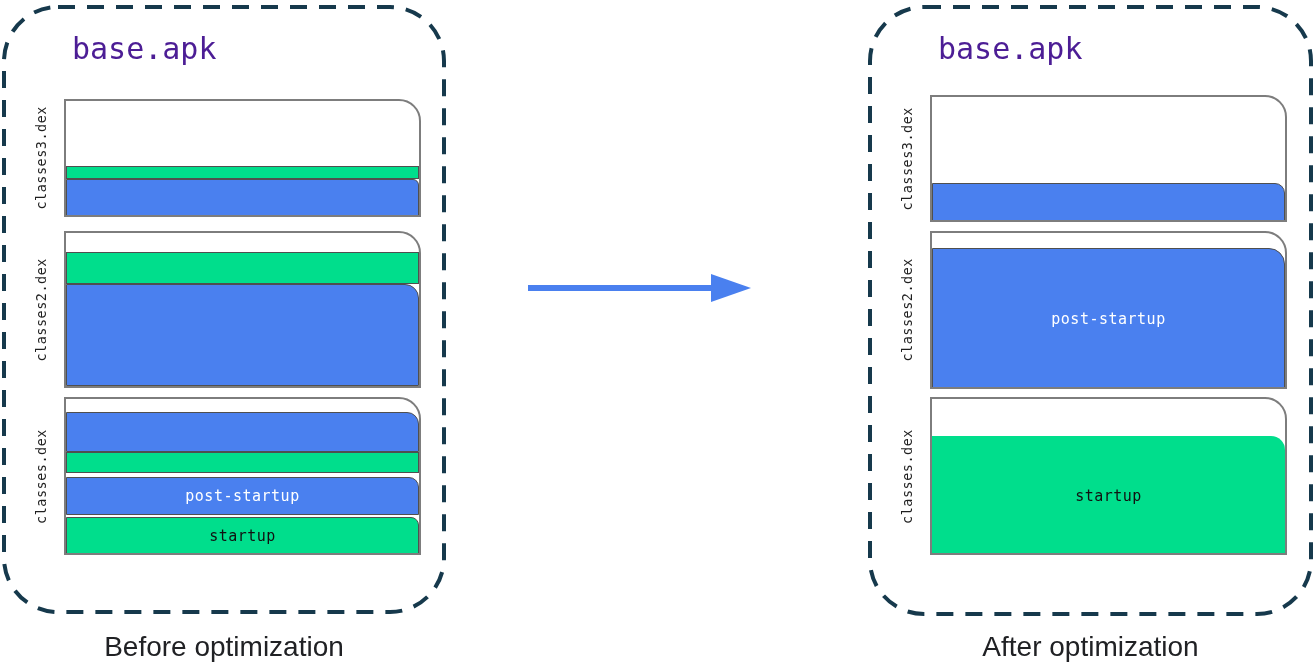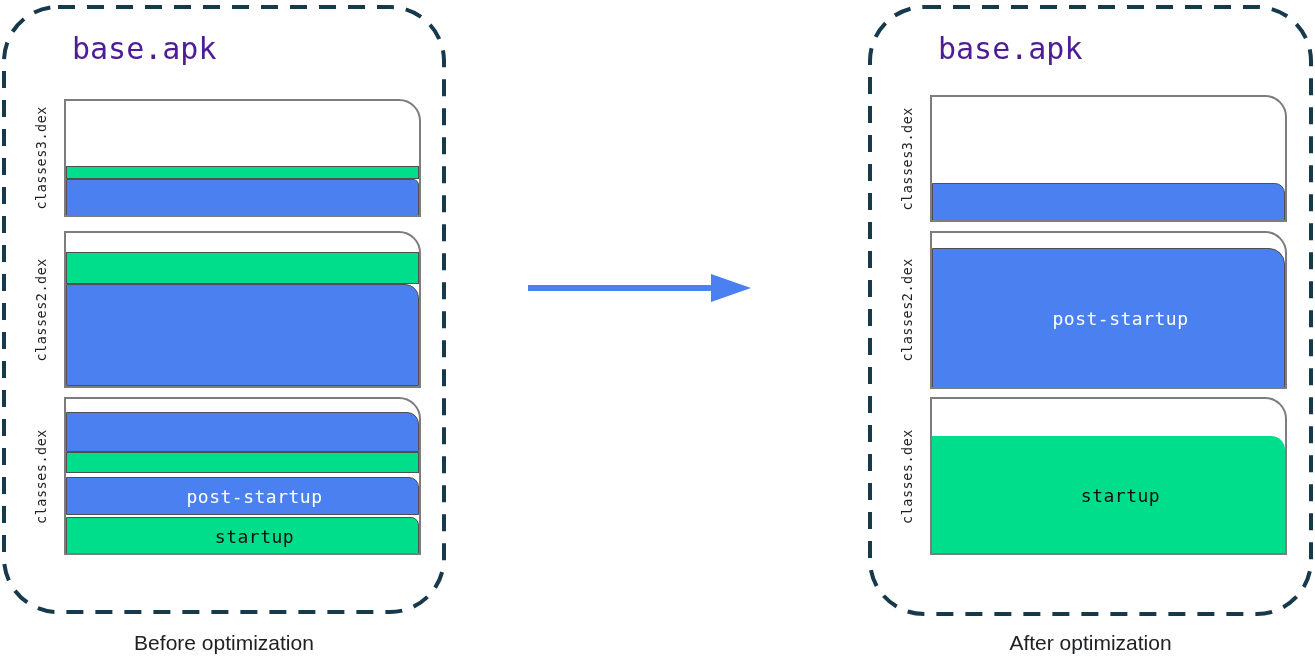--- a/index.html
+++ b/index.html
@@ -59,29 +59,28 @@
   }
   .band {
     width: 100%;
     box-sizing: border-box;
   }
   .band.colored { border: 1px solid #4f4f4f; }
   .band.borderless { border: none; }
   .band-label {
     width: 100%; height: 100%;
     display: flex; align-items: center; justify-content: center;
-    font-size: 18px;
+    font-size: 15px;
     letter-spacing: 0.5px;
-    margin-left: 12px;
   }
   .caption {
     position: absolute;
     text-align: center;
     font-family: "Liberation Sans", sans-serif;
-    font-size: 21px;
+    font-size: 28px;
     color: #202124;
   }
   #caption-before { left: 2px;   top: 631px; width: 444px; }
   #caption-after  { left: 868px; top: 631px; width: 445px; }
   #transform-arrow { position: absolute; left: 527px; top: 272px; }
 </style>
 </head>
 <body>
 
 <div class="canvas">

